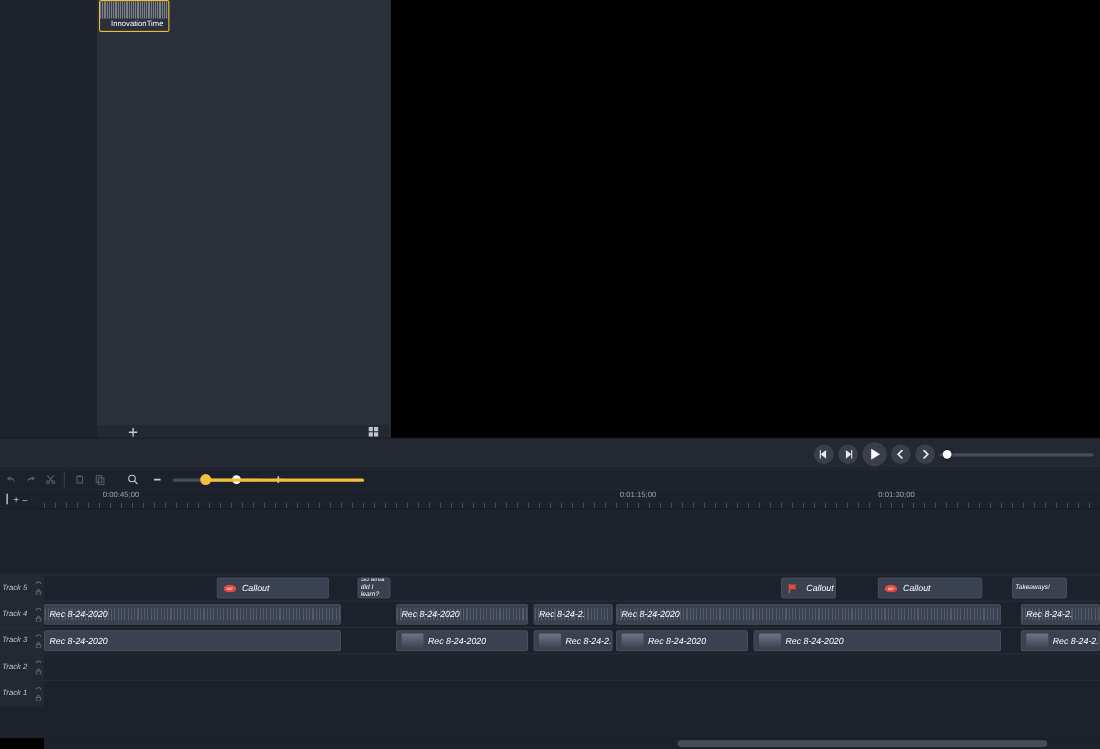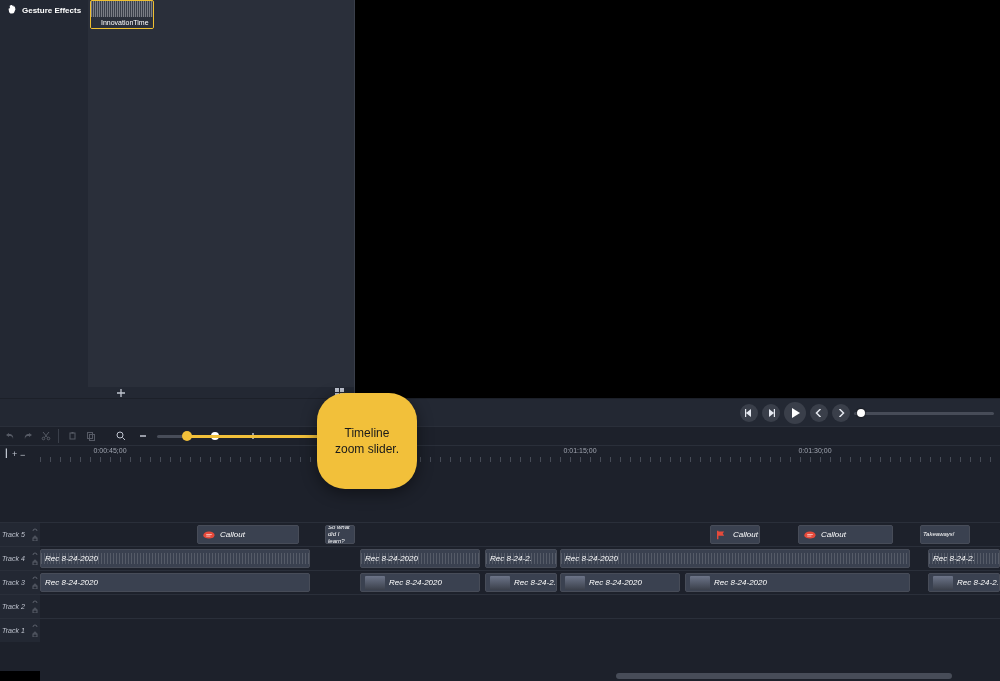--- a/index.html
+++ b/index.html
@@ -82,28 +82,20 @@
   .tooltip { position:absolute; background:#f2c03a; color:#1a1a1a; border-radius:28px; display:flex; align-items:center; justify-content:center; text-align:center; font-size:12px; font-weight:500; line-height:1.35; box-shadow:0 4px 16px rgba(0,0,0,.45); }
   .tooltip-line { position:absolute; height:3px; background:#f2c03a; border-radius:2px; }
   .tooltip-dot { position:absolute; width:10px; height:10px; border-radius:50%; background:#f2c03a; transform:translate(-50%,-50%); }
 </style>
 </head>
 <body>
 <div class="root">
 
   <div class="top">
     <div class="left-panel">
-      <div class="effects-sidebar">
-        <div class="gesture-item">
-          <svg class="gesture-icon" viewBox="0 0 16 16">
-              <path d="M6 2c.5-.8 1.7-.8 2.2 0l.3.6c.3-.5 1-.6 1.4-.2.4.3.5.9.3 1.3l.4-.2c.6-.3 1.3 0 1.5.6.2.5 0 1-.4 1.3l.3.1c.6.2.9.9.6 1.5L11 11c-.4 1-1.4 1.6-2.5 1.6H7c-1.4 0-2.6-1-2.9-2.4L3.5 7c-.1-.6.3-1.1.9-1.2.4-.1.8.1 1 .4L5 3.2C4.8 2.5 5.3 1.8 6 2z" fill="#fff"></path>
-            </svg>
-          <span>Gesture Effects</span>
-        </div>
-      </div>
       <div class="media-bin">
         <div class="media-thumb">
           <div class="wave"></div>
           <svg class="spk" viewBox="0 0 12 12">
               <path d="M2 4h2l3-2v8L4 8H2z M8 4c1 .7 1 3.3 0 4" fill="none" stroke="#fff" stroke-width="1"></path>
             </svg>
           <div class="label">InnovationTime</div>
         </div>
       </div>
       <div class="bin-footer">
@@ -387,18 +379,14 @@
         </div>
       </div>
   </div>
 
   <div class="hscroll">
     <div class="bar" id="scrollbar-thumb" style="left: 60%; width: 35%;"></div>
   </div>
 
   <div class="tooltip-dot" style="left:187px; top:436px;"></div>
   <div class="tooltip-line" style="left:187px; top:434.5px; width:144px;"></div>
-  <div class="tooltip" style="left:317px; top:393px; width:100px; height:96px;">
-    <span id="tooltip-text" style="white-space:pre-line;">Timeline
-zoom slider.</span>
-  </div>
 
 </div>
 
 </body></html>

